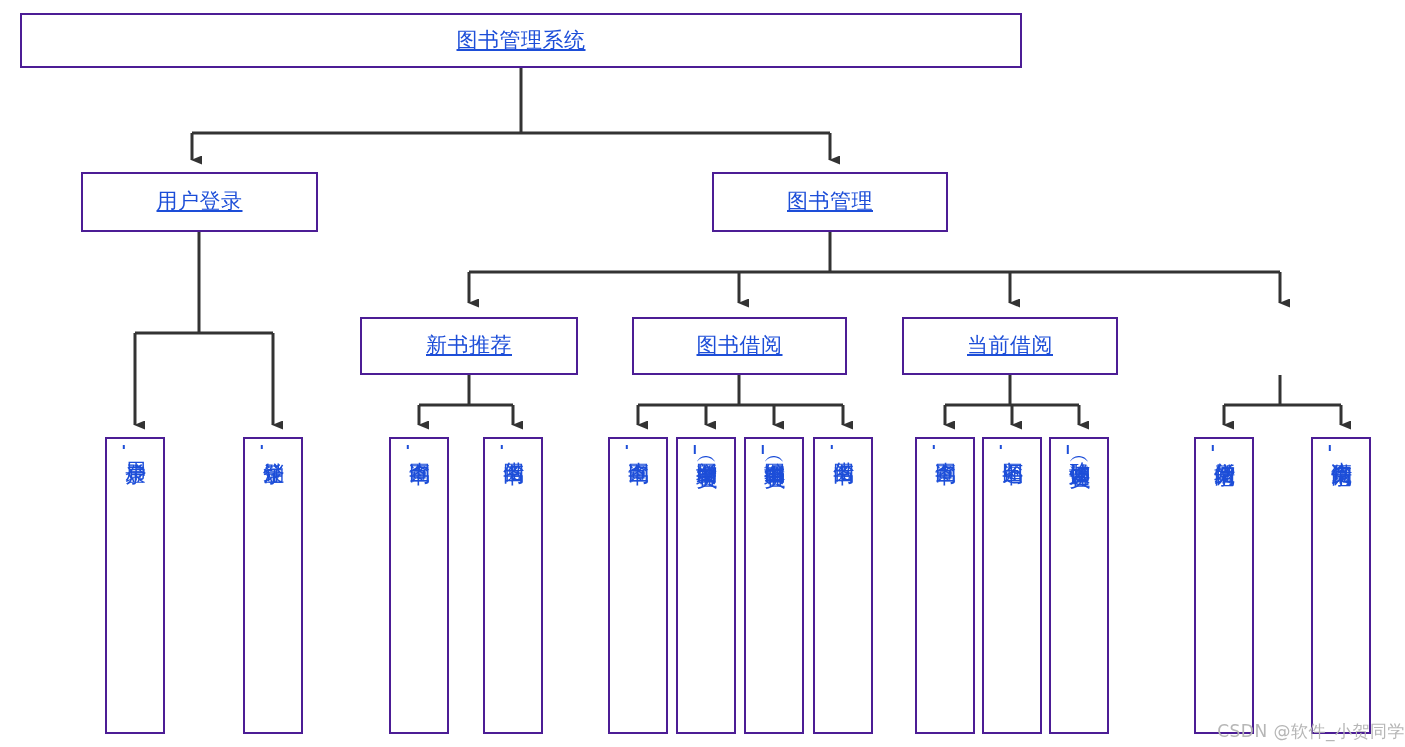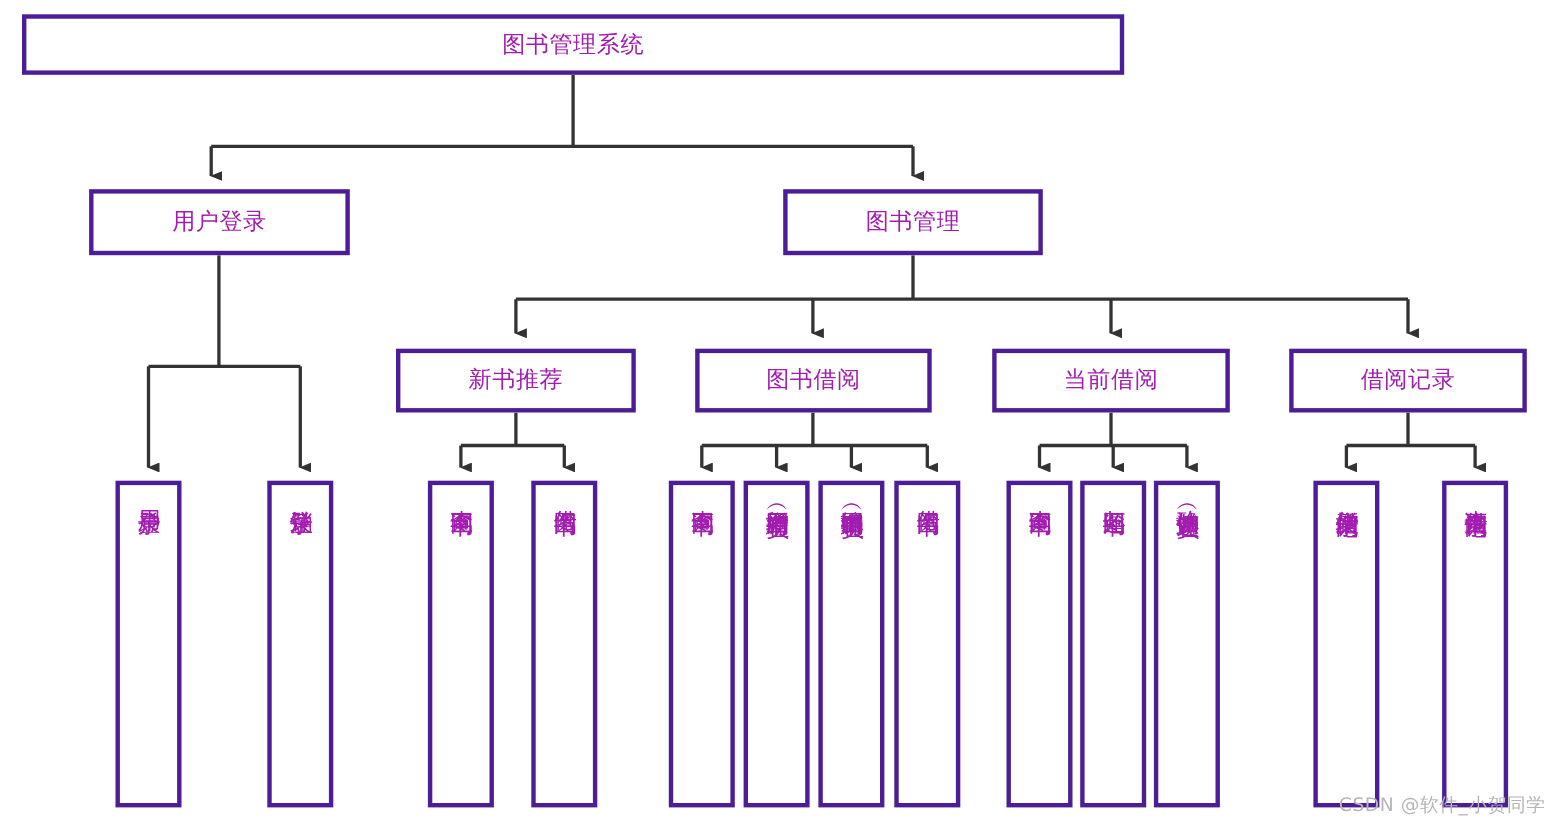--- a/index.html
+++ b/index.html
@@ -24,25 +24,26 @@
     position: absolute;
     left: 0;
     top: 0;
     width: 1405px;
     height: 747px;
   }
   .node {
     position: absolute;
     box-sizing: border-box;
     background: #ffffff;
-    border: 4px solid #4c1d95;
+    border: 2px solid #4c1d95;
     display: flex;
     align-items: center;
     justify-content: center;
-    color: #a21caf;
+    color: #1d4ed8;
+    text-decoration: underline;
   }
   .node.horiz {
     font-size: 21px;
     letter-spacing: 0.5px;
     line-height: 1.1;
   }
   .node.vert {
     align-items: flex-start;
     justify-content: center;
     padding-top: 6px;
@@ -141,23 +142,20 @@
 
   <div class="node horiz" style="left:712px; top:172px; width:236px; height:60px;">
     <span class="node-label-h">图书管理</span>
   </div>
   <div class="node horiz" style="left:632px; top:317px; width:215px; height:58px;">
     <span class="node-label-h">图书借阅</span>
   </div>
   <div class="node horiz" style="left:902px; top:317px; width:216px; height:58px;">
     <span class="node-label-h">当前借阅</span>
   </div>
-  <div class="node horiz" style="left:1172px; top:317px; width:216px; height:58px;">
-    <span class="node-label-h">借阅记录</span>
-  </div>
 
   <div class="node vert" style="left:105px; top:437px; width:60px; height:297px;">
     <span class="node-label-v">用户登录</span>
   </div>
   <div class="node vert" style="left:243px; top:437px; width:60px; height:297px;">
     <span class="node-label-v">注销登录</span>
   </div>
 
   <div class="node vert" style="left:389px; top:437px; width:60px; height:297px;">
     <span class="node-label-v">查询图书</span>

